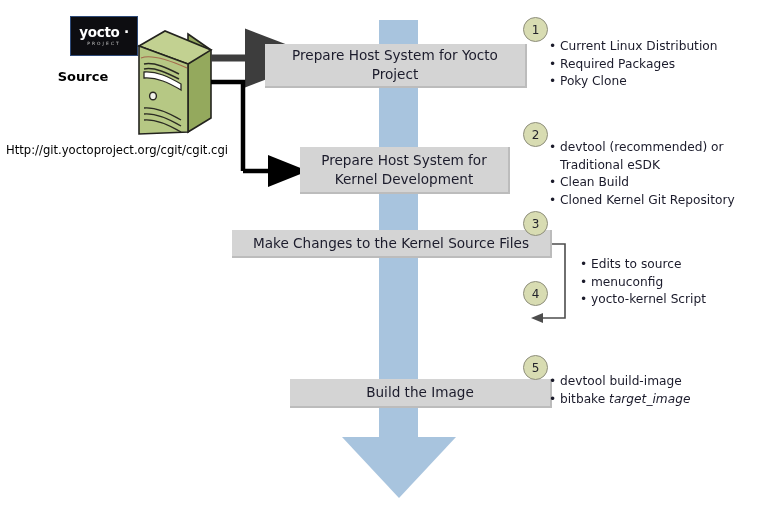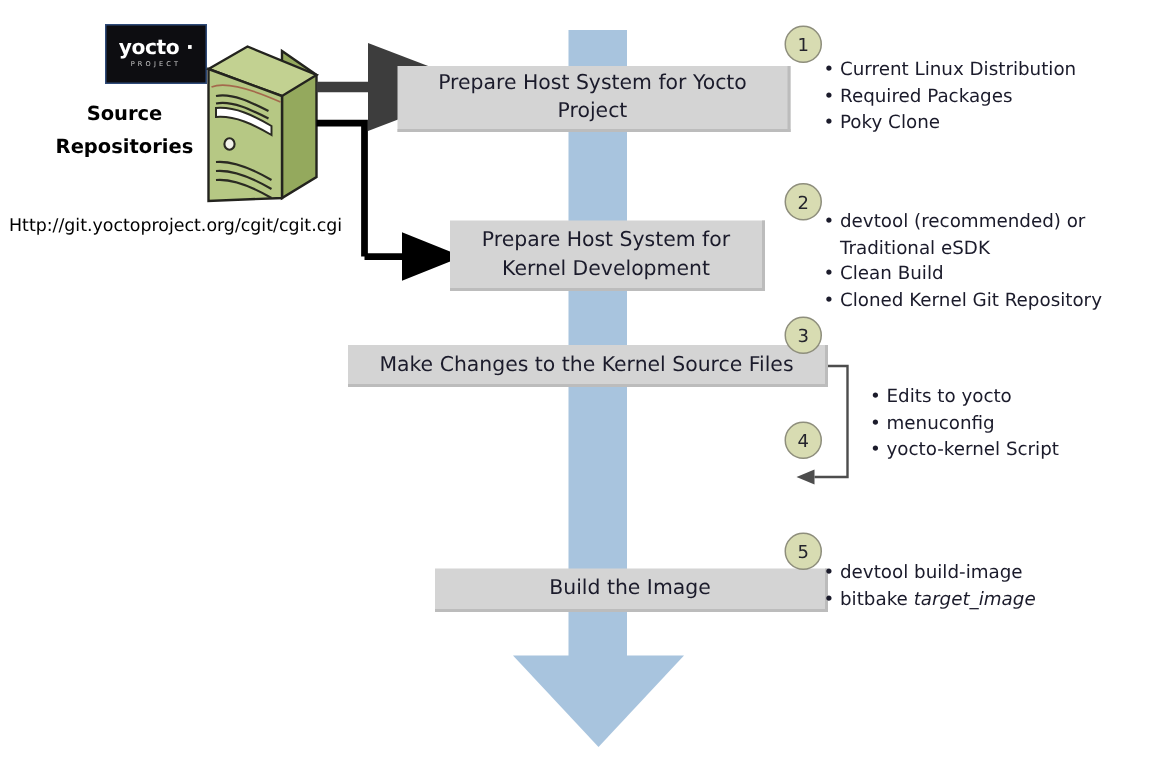--- a/index.html
+++ b/index.html
@@ -107,21 +107,20 @@
   <div class="abs blue-shaft"></div>
   <div class="abs blue-head"></div>
 
   <div class="abs logo-box">
     <div class="logo-main">yocto ·</div>
     <div class="logo-sub">PROJECT</div>
   </div>
 
   <div class="abs src-label">
     <div>Source</div>
-    <div>Repositories</div>
   </div>
   <div class="abs src-url">Http://git.yoctoproject.org/cgit/cgit.cgi</div>
 
   <div class="abs server">
     <svg width="82" height="112" viewBox="0 0 82 112">
 
       <polygon points="55,6 78,22 78,90 55,104" fill="#94a95d" stroke="#23231e" stroke-width="1.6"></polygon>
 
       <polygon points="6,18 32,3 78,22 55,36" fill="#c2d191" stroke="#23231e" stroke-width="1.6"></polygon>
 
@@ -197,21 +196,21 @@
         <span class="btxt">Clean Build</span>
       </div>
       <div class="bl">
         <span class="dot">•</span>
         <span class="btxt">Cloned Kernel Git Repository</span>
       </div>
     </div>
   <div class="abs blist" id="list3">
       <div class="bl">
         <span class="dot">•</span>
-        <span class="btxt">Edits to yocto</span>
+        <span class="btxt">Edits to source</span>
       </div>
       <div class="bl">
         <span class="dot">•</span>
         <span class="btxt">menuconfig</span>
       </div>
       <div class="bl">
         <span class="dot">•</span>
         <span class="btxt">yocto-kernel Script</span>
       </div>
     </div>

